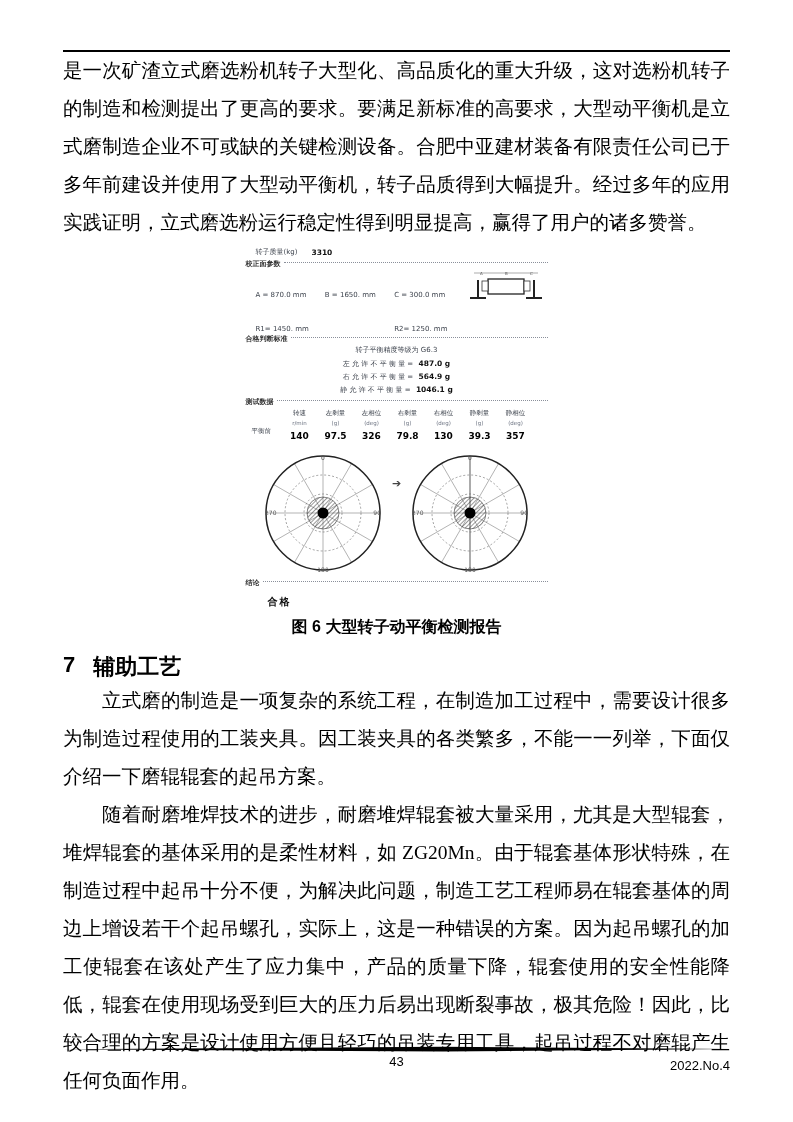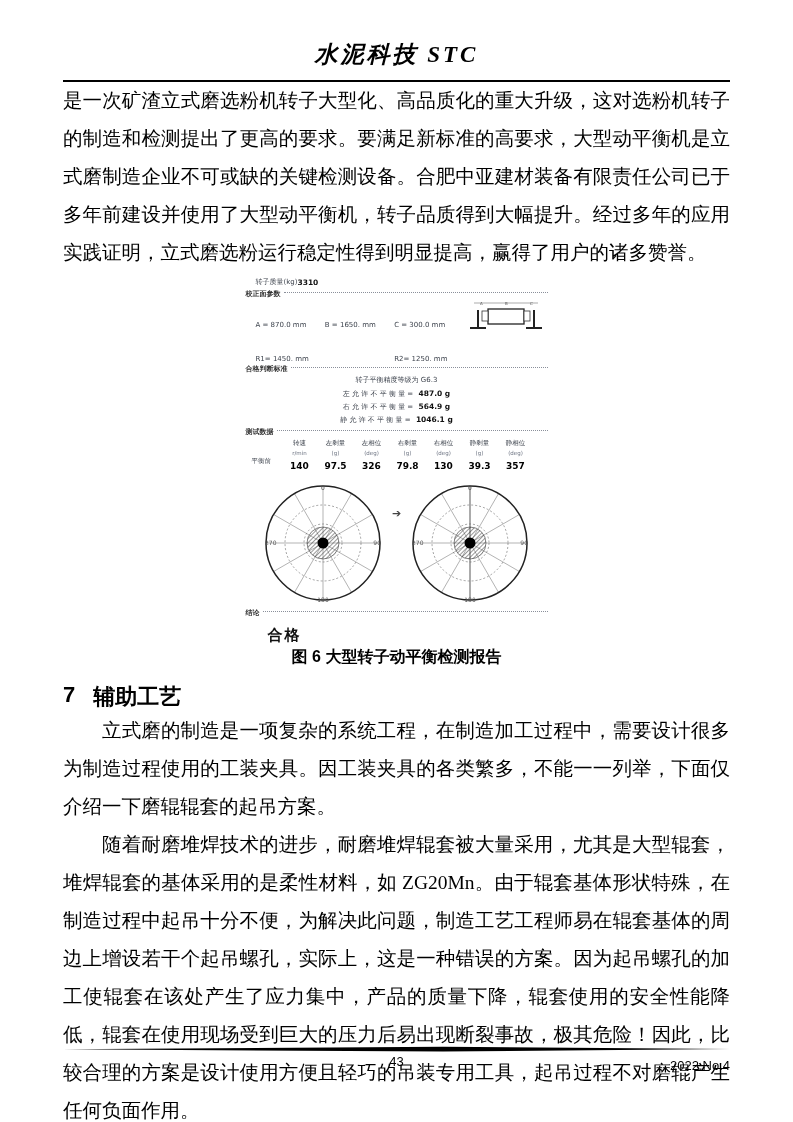--- a/index.html
+++ b/index.html
@@ -36,21 +36,21 @@
   
   .figure-block { margin-top:4px; }
   .report {
     width:302px;
     margin:0 auto;
     font-family:"DejaVu Sans","Liberation Sans",sans-serif;
     font-size:7px;
     color:#3d434d;
     line-height:1.5;
   }
-  .rep-row1 { display:flex; padding-left:10px; height:13px; align-items:center; }
+  .rep-row1 { display:flex; gap:14px; padding-left:10px; height:13px; align-items:center; }
   .rep-val { font-weight:bold; color:#111; font-size:7.5px; }
   .rep-sec { display:flex; align-items:center; height:11px; }
   .rep-sec .sec-label { font-weight:bold; color:#333; white-space:nowrap; }
   .rep-sec .dots { flex:1; border-bottom:1px dotted #8a8f9a; margin-left:3px; transform:translateY(-2px); }
   .dims-wrap { display:flex; align-items:flex-start; min-height:36px; }
   .dims-grid {
     flex:1;
     display:grid;
     grid-template-columns:1fr 1fr 1fr;
     padding-left:10px;
@@ -66,21 +66,21 @@
   .tt-rowlabel { width:30px; font-size:6.5px; padding-top:18px; color:#3d434d; }
   .tt-col { width:36px; text-align:center; }
   .tt-name { font-size:6.5px; }
   .tt-unit { font-size:5.5px; color:#6b7280; }
   .tt-value { font-size:9px; font-weight:bold; color:#000; margin-top:3px; }
   .polar-row { display:flex; justify-content:center; align-items:center; gap:8px; margin-top:8px; }
   .polar-svg { width:122px; height:122px; }
   .arrow-between { font-size:11px; color:#444; transform:translateY(-28px); }
   .conclusion-value {
     font-weight:bold; color:#111;
-    font-size:15px; letter-spacing:2px;
+    font-size:10px; letter-spacing:2px;
     padding-left:22px; margin-top:5px; height:14px;
   }
   .fig-caption {
     text-align:center;
     font-family:"Liberation Sans","DejaVu Sans",sans-serif;
     font-weight:bold;
     font-size:16px;
     margin-top:9px;
   }
 
@@ -104,21 +104,20 @@
     margin-top:1px;
   }
   .page-num { text-align:center; }
   .issue { position:absolute; right:0; top:4px; }
 </style>
 </head>
 <body>
 
 <div class="page">
 
-  <div class="journal-title">水泥科技 STC</div>
   <div class="header-rule"></div>
 
   <div class="para">是一次矿渣立式磨选粉机转子大型化、高品质化的重大升级，这对选粉机转子的制造和检测提出了更高的要求。要满足新标准的高要求，大型动平衡机是立式磨制造企业不可或缺的关键检测设备。合肥中亚建材装备有限责任公司已于多年前建设并使用了大型动平衡机，转子品质得到大幅提升。经过多年的应用实践证明，立式磨选粉运行稳定性得到明显提高，赢得了用户的诸多赞誉。</div>
 
   <div class="figure-block">
     <div class="report">
 
       <div class="rep-row1">
         <span>转子质量(kg)</span>
         <span class="rep-val">3310</span>

